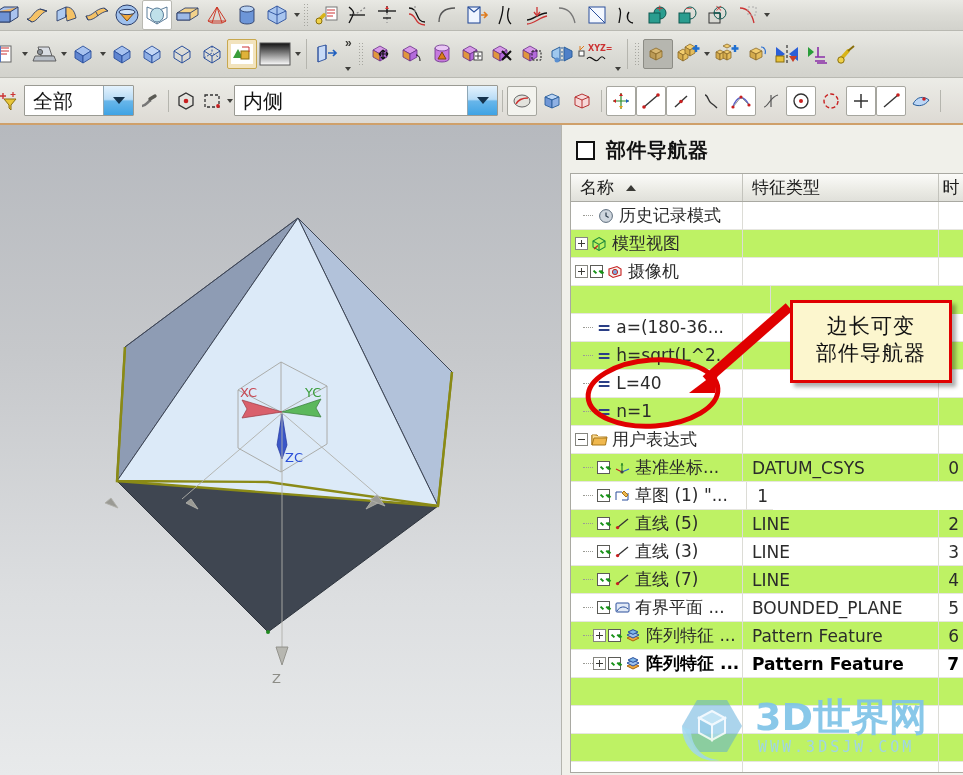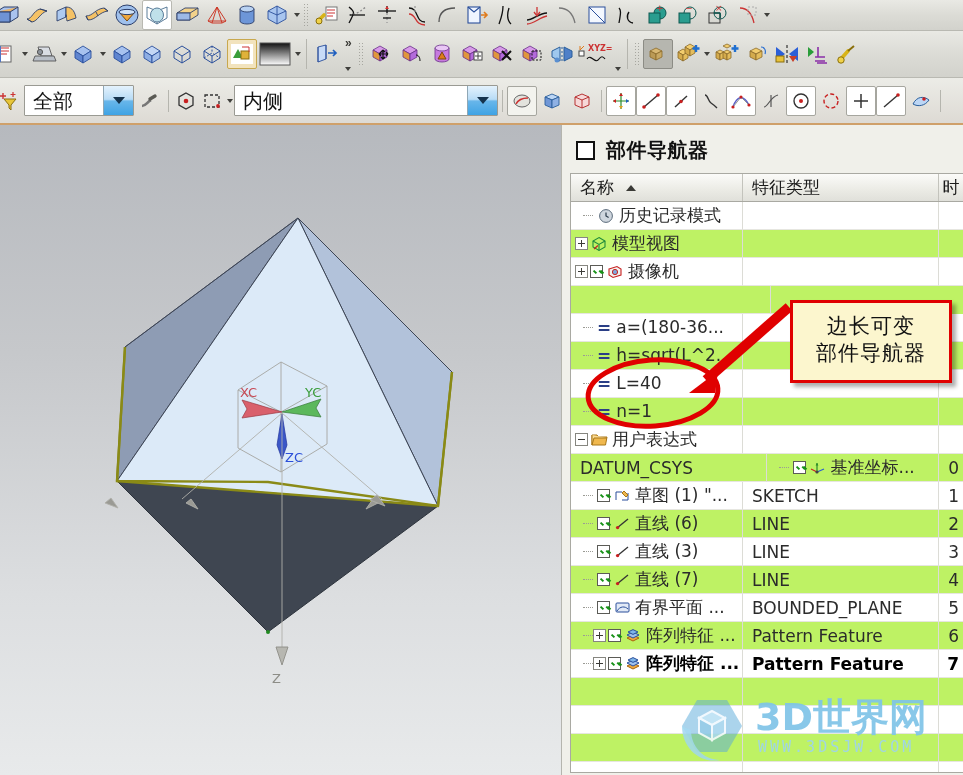--- a/index.html
+++ b/index.html
@@ -941,72 +941,71 @@
                   <path d="M1 3 L6 3 L7.5 5 L16 5 L14.5 13 L1 13Z" fill="#f0b84e" stroke="#a87718"></path>
                   <path d="M1 3 L1 13 L3 6 L16 6" fill="#fbdc95" stroke="#a87718"></path>
                 </svg>
               </span>
               <span class="nm">用户表达式</span>
             </div>
             <div class="cell c2"></div>
             <div class="cell c3"></div>
           </div>
           <div class="trow alt">
-            <div class="cell c2">DATUM_CSYS</div>
             <div class="cell c1">
               <span class="vline" style="width: 1px; margin-left: 7px; margin-right: 0px;"></span>
               <span class="dash"></span>
               <span class="expander none" style="width: 2px;"></span>
               <span class="chk"></span>
               <span class="ico">
                 <svg width="17" height="15" viewBox="0 0 17 15">
                   <path d="M8 12 L8 3" stroke="#2a8a2a" stroke-width="1.2"></path>
                   <path d="M8 12 L2 9" stroke="#c82020" stroke-width="1.2"></path>
                   <path d="M8 12 L15 9" stroke="#2a5fd0" stroke-width="1.2"></path>
                   <circle cx="8" cy="12" r="1.6" fill="#444"></circle>
                   <path d="M8 3 L6.6 5.4 L9.4 5.4Z" fill="#2a8a2a"></path>
                 </svg>
               </span>
               <span class="nm">基准坐标...</span>
             </div>
+            <div class="cell c2">DATUM_CSYS</div>
             <div class="cell c3">0</div>
           </div>
           <div class="trow white">
             <div class="cell c1">
               <span class="vline" style="width: 1px; margin-left: 7px; margin-right: 0px;"></span>
               <span class="dash"></span>
               <span class="expander none" style="width: 2px;"></span>
               <span class="chk"></span>
               <span class="ico">
                 <svg width="17" height="15" viewBox="0 0 17 15">
                   <g stroke="#2a4f9b" fill="none" stroke-width="1">
                     <path d="M2 12 L2 4 L8 4"></path>
                     <path d="M8 12 L14 12 L14 5"></path>
                   </g>
                   <path d="M10 3 L14 7 L12 9 L8 5Z" fill="#f0b84e" stroke="#a87718"></path>
                 </svg>
               </span>
               <span class="nm">草图 (1) "...</span>
             </div>
-            <div class="cell c2">SKETCH</div>
             <div class="cell c3">1</div>
           </div>
           <div class="trow alt">
             <div class="cell c1">
               <span class="vline" style="width: 1px; margin-left: 7px; margin-right: 0px;"></span>
               <span class="dash"></span>
               <span class="expander none" style="width: 2px;"></span>
               <span class="chk"></span>
               <span class="ico">
                 <svg width="17" height="15" viewBox="0 0 17 15">
                   <path d="M3 12 L14 3" stroke="#333" stroke-width="1.3"></path>
                   <circle cx="3.6" cy="11.6" r="1.7" fill="#c82020"></circle>
                 </svg>
               </span>
-              <span class="nm">直线 (6)</span>
+              <span class="nm">直线 (5)</span>
             </div>
             <div class="cell c2">LINE</div>
             <div class="cell c3">2</div>
           </div>
           <div class="trow white">
             <div class="cell c1">
               <span class="vline" style="width: 1px; margin-left: 7px; margin-right: 0px;"></span>
               <span class="dash"></span>
               <span class="expander none" style="width: 2px;"></span>
               <span class="chk"></span>

